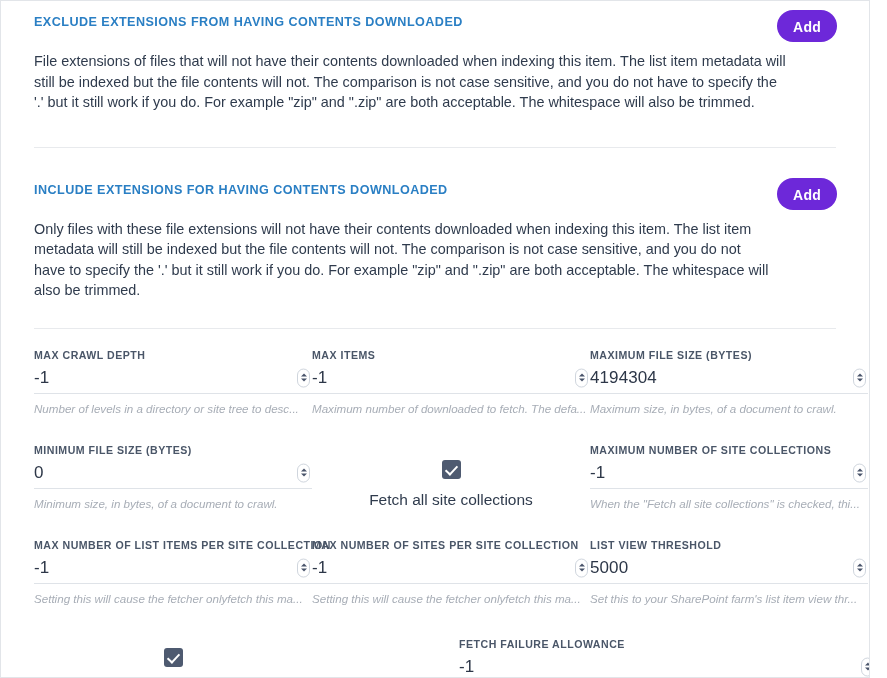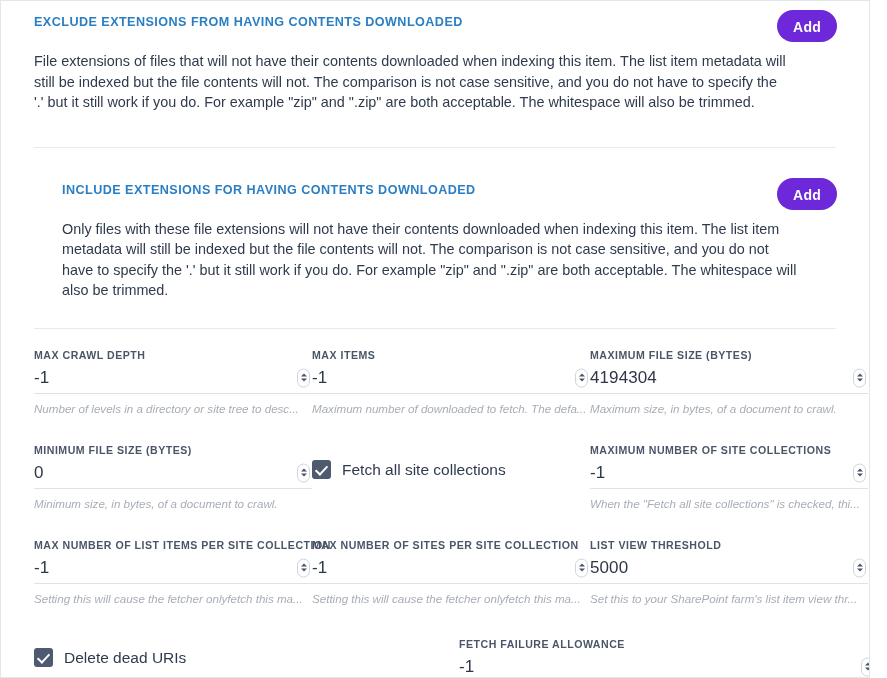--- a/index.html
+++ b/index.html
@@ -152,20 +152,21 @@
     white-space: nowrap;
     overflow: hidden;
     text-overflow: ellipsis;
   }
 
   
   .check-field {
     display: flex;
     align-items: center;
     gap: 11px;
+    flex-direction: column;
   }
   .checkbox {
     width: 19px;
     height: 19px;
     border-radius: 3px;
     background: #4e5a70;
     position: relative;
     flex: 0 0 19px;
     cursor: pointer;
   }
@@ -194,21 +195,21 @@
   <div class="section">
     <div class="section-head">
       <div class="section-title">Exclude extensions from having contents downloaded</div>
       <button class="add-btn">Add</button>
     </div>
     <div class="section-desc">File extensions of files that will not have their contents downloaded when indexing this item. The list item metadata will still be indexed but the file contents will not. The comparison is not case sensitive, and you do not have to specify the '.' but it still work if you do. For example "zip" and ".zip" are both acceptable. The whitespace will also be trimmed.</div>
   </div>
 
   <div class="divider" style="margin-top:34px;"></div>
 
-  <div class="section" style="margin-top:21px;margin-left:28px;">
+  <div class="section" style="margin-top:21px;">
     <div class="section-head">
       <div class="section-title">Include extensions for having contents downloaded</div>
       <button class="add-btn">Add</button>
     </div>
     <div class="section-desc narrow">Only files with these file extensions will not have their contents downloaded when indexing this item. The list item metadata will still be indexed but the file contents will not. The comparison is not case sensitive, and you do not have to specify the '.' but it still work if you do. For example "zip" and ".zip" are both acceptable. The whitespace will also be trimmed.</div>
   </div>
 
   <div class="divider" style="margin-top:27px;"></div>
 
   <div class="form-area">

